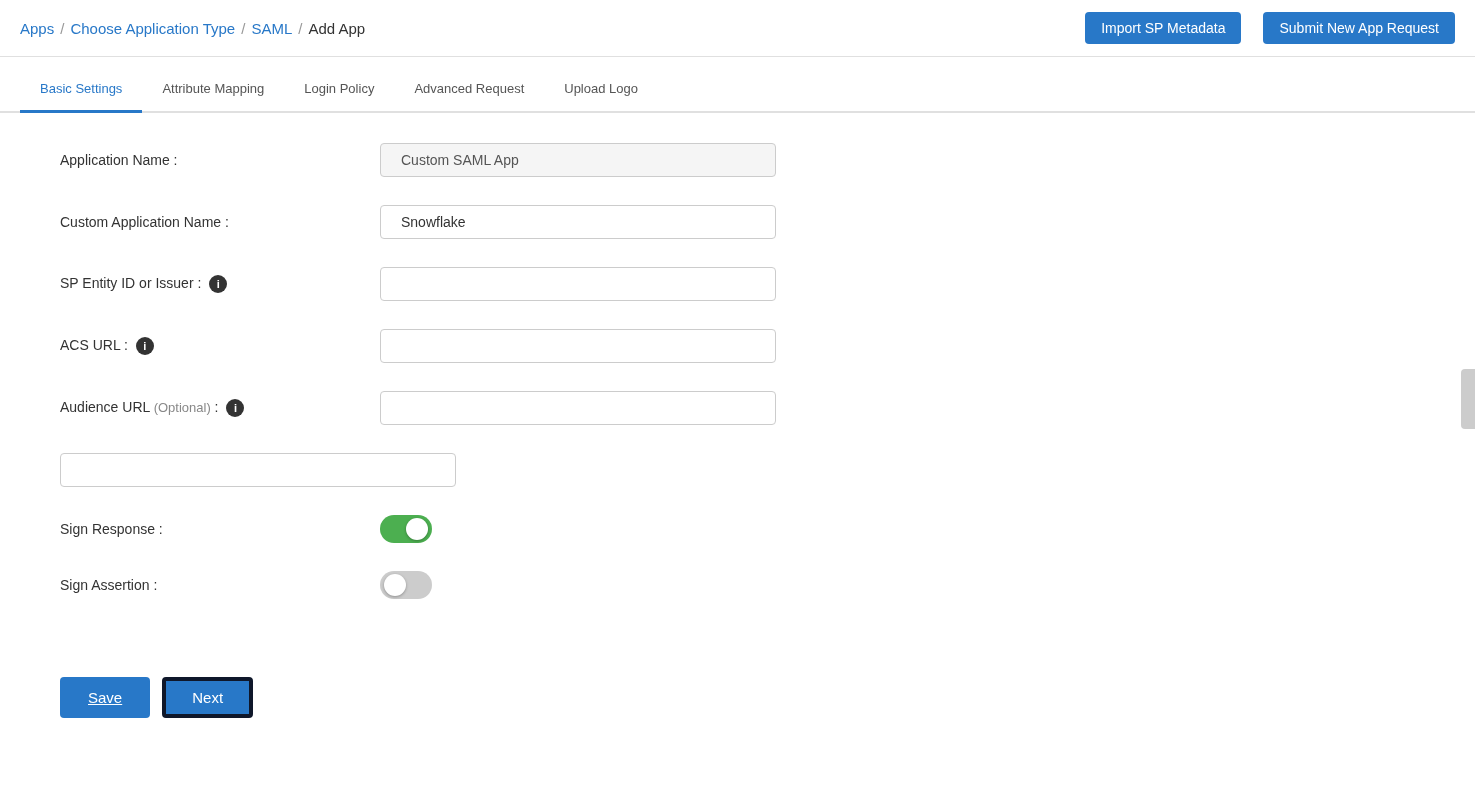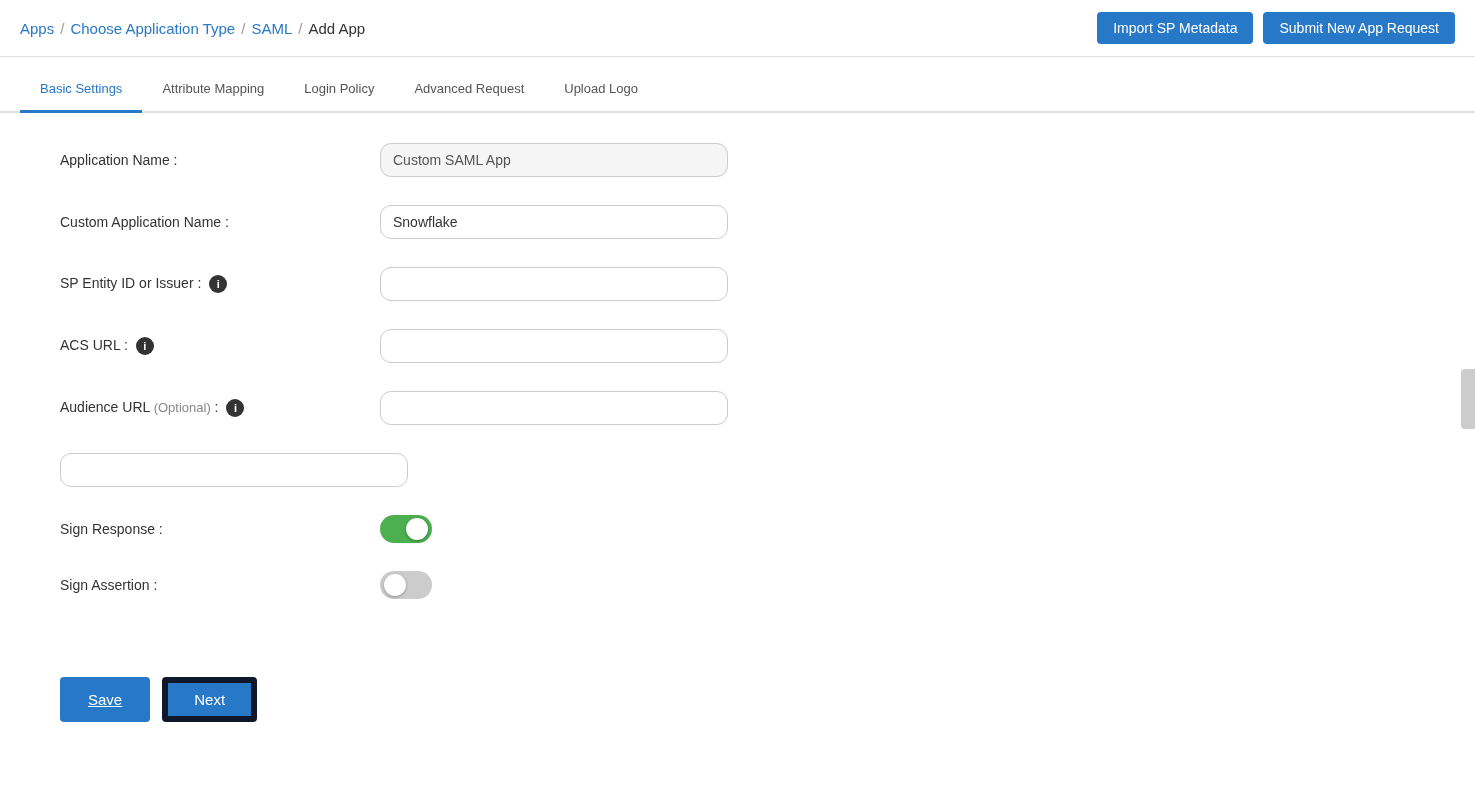--- a/index.html
+++ b/index.html
@@ -21,21 +21,21 @@
       font-size: 15px;
     }
     .breadcrumb a {
       color: #2878c8;
       text-decoration: none;
     }
     .breadcrumb .separator { color: #999; }
     .breadcrumb .current { color: #333; }
     .header-buttons {
       display: flex;
-      gap: 10px;
+      gap: 22px;
       border-radius: 9px;
     }
     .btn-primary {
       background: #2878c8;
       color: #fff;
       border: none;
       padding: 8px 16px;
       border-radius: 4px;
       cursor: pointer;
       font-size: 14px;
@@ -91,24 +91,24 @@
       height: 18px;
       background: #333;
       color: #fff;
       border-radius: 50%;
       font-size: 11px;
       font-weight: bold;
       cursor: pointer;
       margin-left: 4px;
     }
     .form-input {
-      width: 348px;
-      padding: 8px 12px;
+      width: 396px;
+      padding: 8px 20px;
       border: 1px solid #ccc;
-      border-radius: 11px;
+      border-radius: 4px;
       font-size: 14px;
       color: #333;
       outline: none;
     }
     .form-input.readonly {
       background: #f5f5f5;
       color: #555;
     }
 
     
@@ -157,21 +157,21 @@
       border: none;
       padding: 10px 28px;
       border-radius: 4px;
       cursor: pointer;
       font-size: 15px;
       text-decoration: underline;
     }
     .btn-next {
       background: #2878c8;
       color: #fff;
-      border: 6px solid #0f172a;
+      border: 4px solid #0f172a;
       padding: 8px 26px;
       border-radius: 4px;
       cursor: pointer;
       font-size: 15px;
     }
 
     
     .scroll-indicator {
       position: fixed;
       right: 0;

